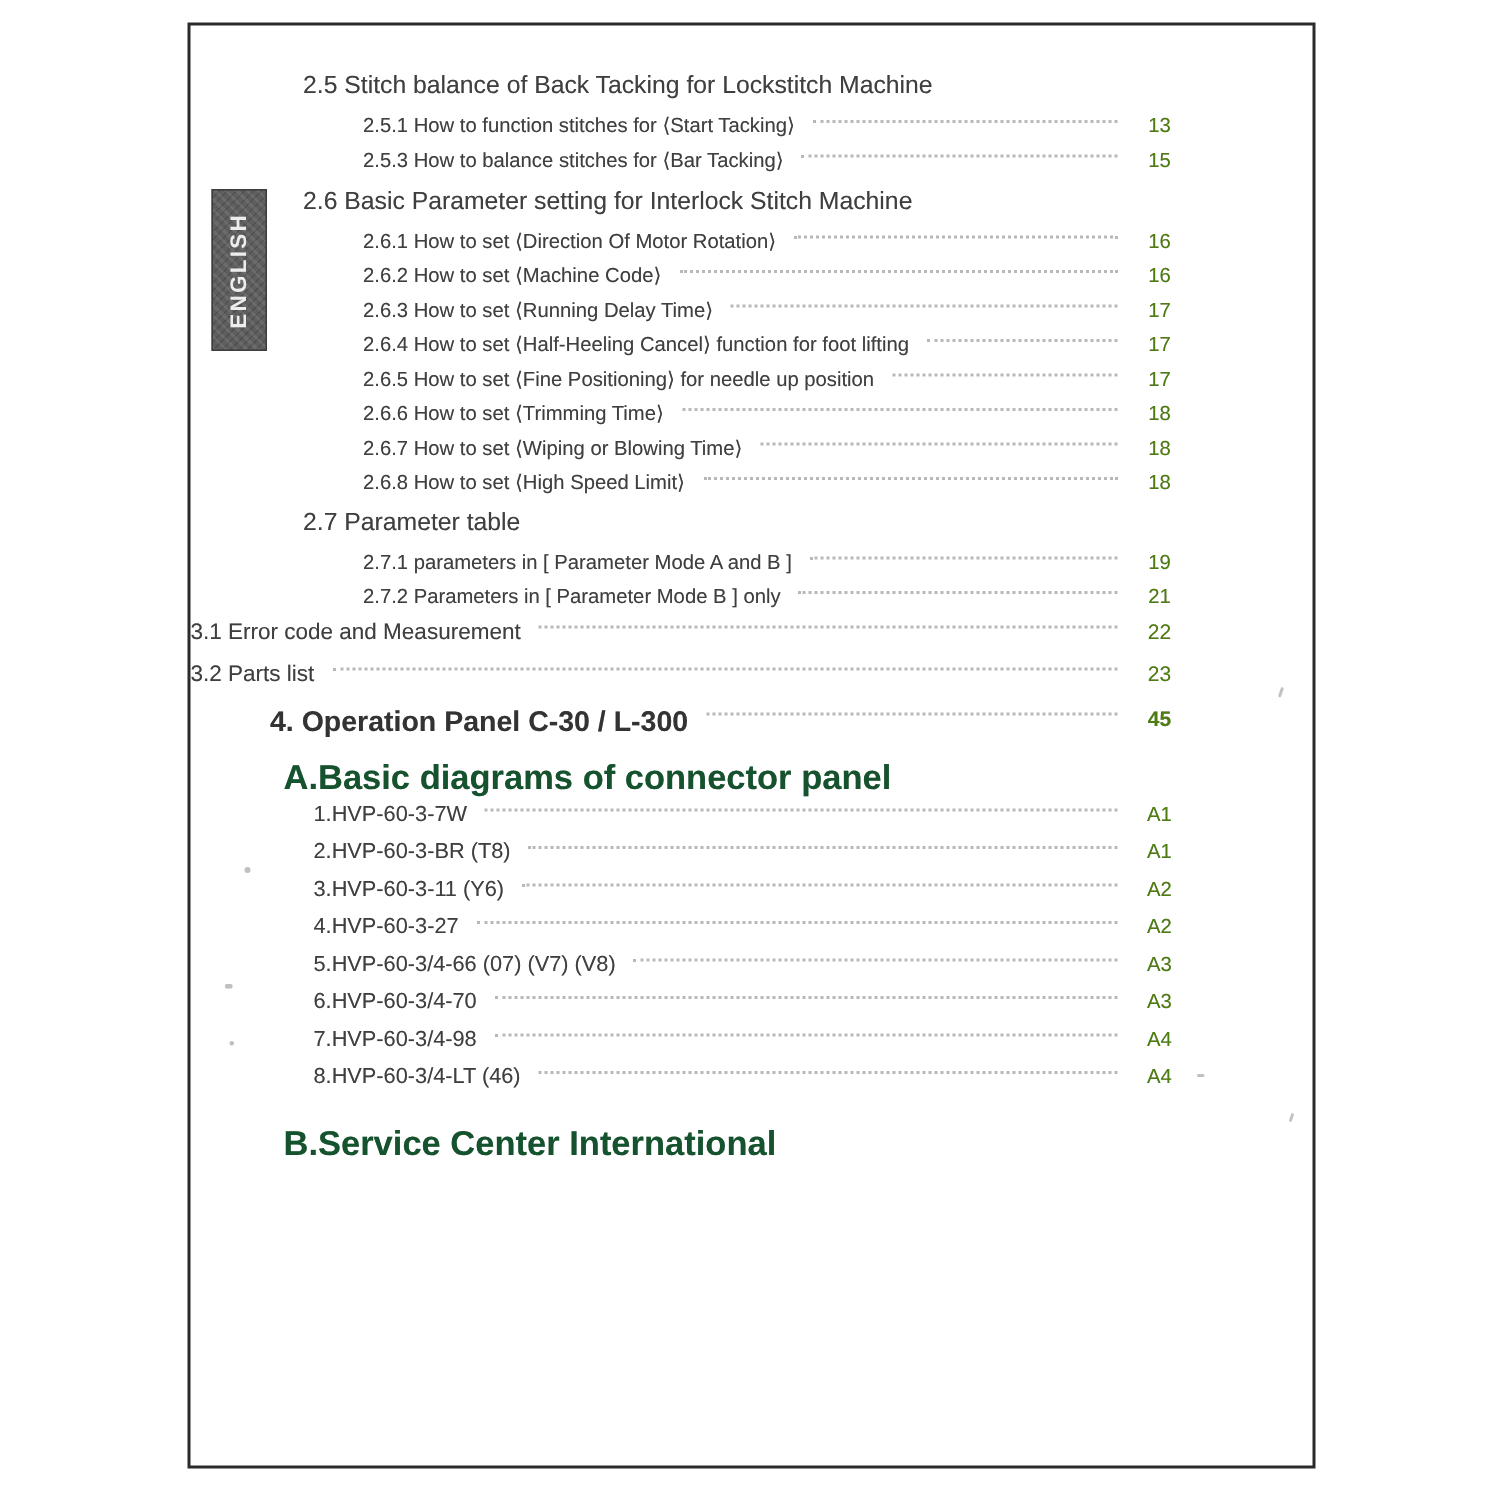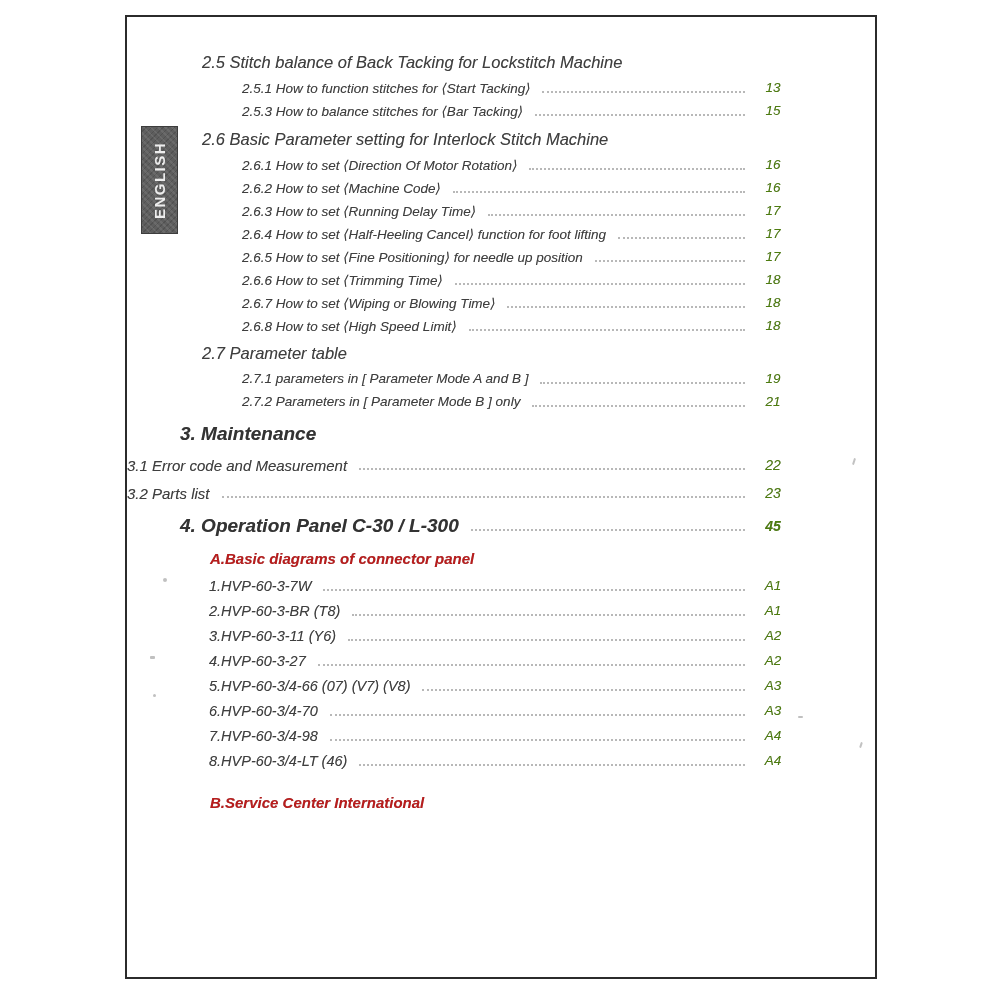--- a/index.html
+++ b/index.html
@@ -19,35 +19,35 @@
       repeating-linear-gradient(45deg, rgba(255,255,255,.08) 0 2px, transparent 2px 5px),
       repeating-linear-gradient(-45deg, rgba(0,0,0,.14) 0 1px, transparent 1px 4px);
     border:1px solid #3d3d3d;box-sizing:border-box;
     display:flex;align-items:center;justify-content:center;overflow:hidden;
   }
   .lang-tab span{
     transform:rotate(-90deg);white-space:nowrap;
     font-size:15px;font-weight:bold;color:#ededed;letter-spacing:1.5px;
   }
   .content{position:absolute;left:0;top:0;right:0;padding:31px 80px 0 0;}
-  .row{display:flex;align-items:center;color:#3f3f3f;font-style:italic;}
+  .row{display:flex;align-items:flex-start;color:#3f3f3f;}
   .row .t{white-space:pre;text-shadow:0 0 .4px rgba(70,70,70,.45);}
   .leader{
     flex:1;height:0;border-bottom:2px dotted #b3b3b3;
     margin-left:12px;margin-right:6px;transform:translateY(4px);opacity:.92;
     min-width:14px;
   }
   .pg{flex:none;width:44px;text-align:center;font-size:13.5px;color:#4d7c0f;
       text-shadow:0 0 .4px rgba(70,70,70,.4);}
   .s1 {height:28px;font-size:16.5px;padding-left:75px;}
   .s2 {height:23px;font-size:13.5px;padding-left:115px;}
   .m1 {height:28px;font-size:15px;}
   .app{height:25px;font-size:14.5px;padding-left:49px;margin-left:33px;}
   .h1 {height:34px;font-size:19px;font-weight:bold;padding-left:53px;color:#333;}
-  .h1b{height:30px;font-size:15px;font-weight:bold;padding-left:83px;color:#b91c1c;}
+  .h1b{height:30px;font-size:23px;font-weight:bold;padding-left:62px;color:#14532d;}
   .h1 .pg,.m1 .pg{font-size:14px;}
   .mt2{margin-top:2px}.mt3{margin-top:3px}.mt4{margin-top:4px}
   .mt10{margin-top:10px}.mt14{margin-top:14px}
   
   .speck{position:absolute;background:#8d8d8d;opacity:.55;border-radius:50%;}
   .tick{position:absolute;width:2px;height:7px;background:#9a9a9a;opacity:.6;transform:rotate(18deg);border-radius:1px;}
 </style>
 </head>
 <body>
 
@@ -124,23 +124,20 @@
         <span class="t">2.7.1 parameters in [ Parameter Mode A and B ]</span>
         <span class="leader"></span>
         <span class="pg">19</span>
       </div>
     <div class="row s2">
         <span class="t">2.7.2 Parameters in [ Parameter Mode B ] only</span>
         <span class="leader"></span>
         <span class="pg">21</span>
       </div>
 
-    <div class="row h1 mt4">
-        <span class="t">3. Maintenance</span>
-      </div>
     <div class="row m1">
         <span class="t">3.1 Error code and Measurement</span>
         <span class="leader"></span>
         <span class="pg">22</span>
       </div>
     <div class="row m1">
         <span class="t">3.2 Parts list</span>
         <span class="leader"></span>
         <span class="pg">23</span>
       </div>

